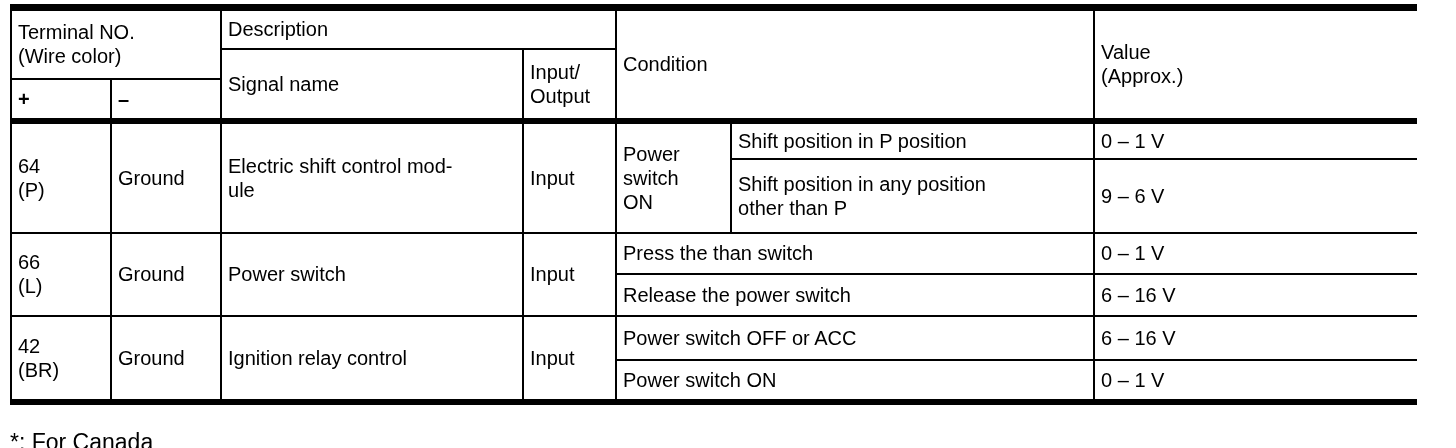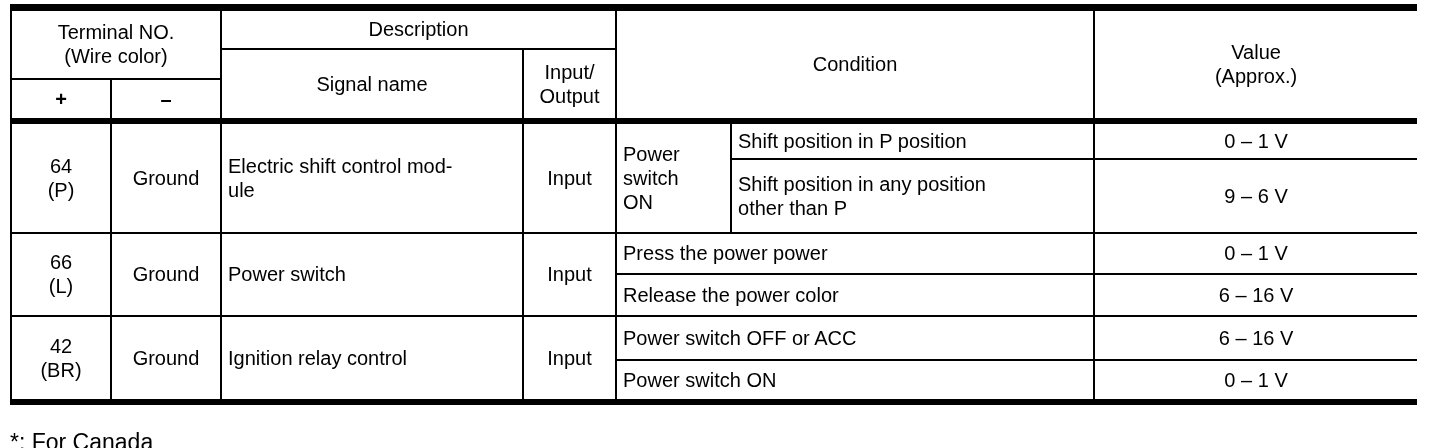--- a/index.html
+++ b/index.html
@@ -41,21 +41,21 @@
   table.spec td.lastcol {
     border-right: none;
   }
   
   table.spec tbody tr.first-body-row > td {
     border-top: 6px solid #000;
   }
   table.spec tbody tr.last-body-row > td {
     border-bottom: 6px solid #000;
   }
-  td.center { text-align: center; }
+  td.center { text-align: left; }
   td.left   { text-align: left; padding-left: 12px; }
   td.bold   { font-weight: bold; }
   .footnote {
     position: absolute;
     left: 10px;
     top: 428px;
     font-size: 23px;
     line-height: 28px;
     color: #000;
   }
@@ -112,25 +112,25 @@
 other than P</td>
         <td class="center lastcol">9 – 6 V</td>
       </tr>
 
       <tr style="height:41px">
         <td class="center" rowspan="2">66
 (L)</td>
         <td class="center" rowspan="2">Ground</td>
         <td class="left" rowspan="2">Power switch</td>
         <td class="center" rowspan="2">Input</td>
-        <td class="left" colspan="2">Press the power power</td>
+        <td class="left" colspan="2">Press the than switch</td>
         <td class="center lastcol">0 – 1 V</td>
       </tr>
       <tr style="height:42px">
-        <td class="left" colspan="2">Release the power color</td>
+        <td class="left" colspan="2">Release the power switch</td>
         <td class="center lastcol">6 – 16 V</td>
       </tr>
 
       <tr style="height:44px">
         <td class="center" rowspan="2">42
 (BR)</td>
         <td class="center" rowspan="2">Ground</td>
         <td class="left" rowspan="2">Ignition relay control</td>
         <td class="center" rowspan="2">Input</td>
         <td class="left" colspan="2">Power switch OFF or ACC</td>

